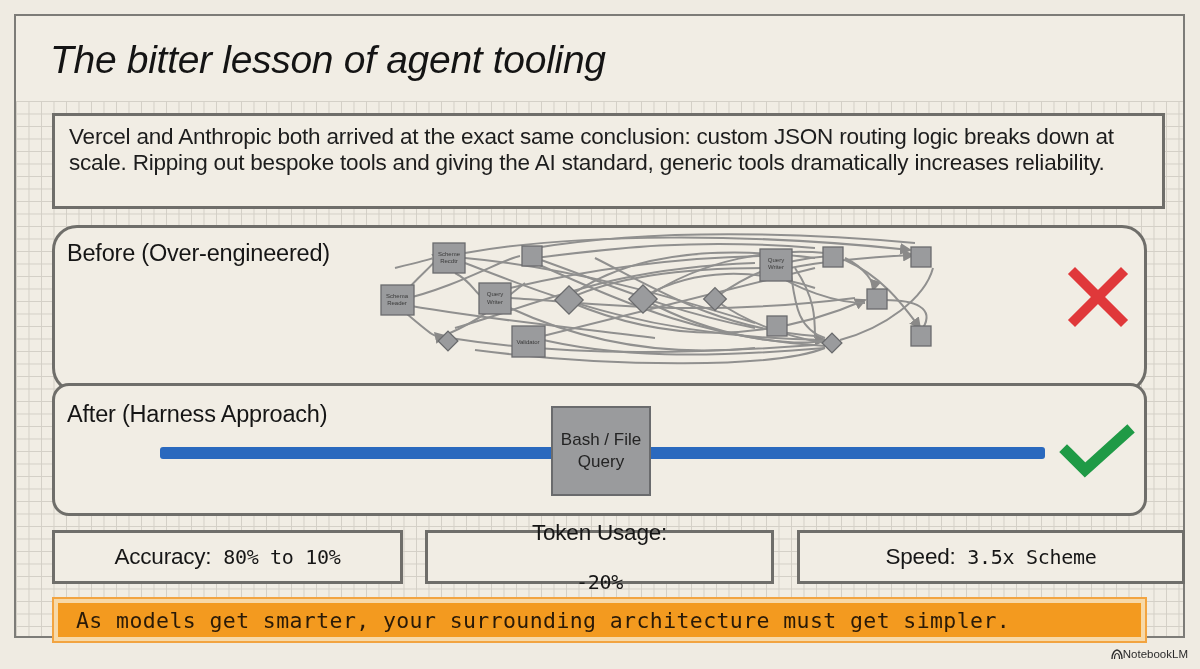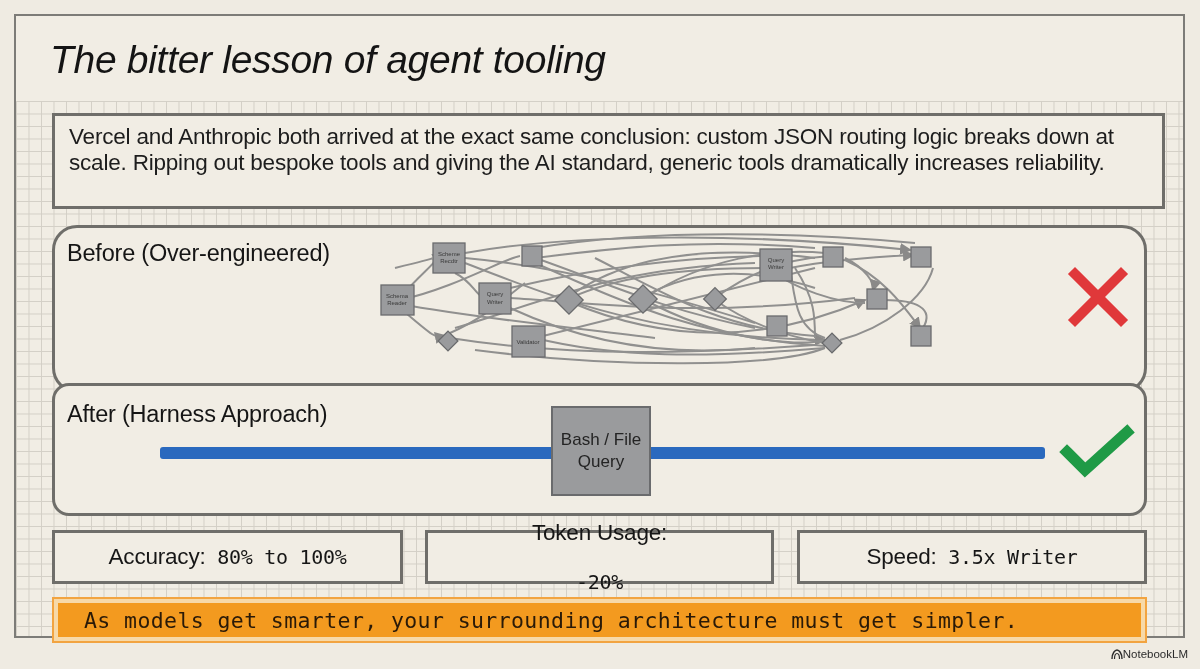--- a/index.html
+++ b/index.html
@@ -46,29 +46,29 @@
     position:absolute; left:496px; top:20px; width:100px; height:90px;
     background:#9a9b9d; border:2px solid #6a6b6d; box-sizing:border-box;
     display:flex; flex-direction:column; align-items:center; justify-content:center;
     font-size:17px; line-height:22px; color:#242424; text-align:center;
   }
   .stat { top:530px; height:54px; display:flex; align-items:center; justify-content:center;
     font-family:"DejaVu Sans Mono", monospace; font-size:20px; color:#161616; letter-spacing:-0.3px; }
   .stat .lbl { font-family:"Liberation Sans", sans-serif; font-size:22.5px; letter-spacing:-0.2px; }
   .stat1 { left:52px; width:351px;text-align:right; }
   .stat2 { left:425px; width:349px;flex-direction:column; }
-  .stat3 { left:797px; width:350px; }
+  .stat3 { left:797px; width:388px; }
   .callout {
     position:absolute; left:52px; top:597px; width:1095px; height:46px;
     border:2px solid #f2a441; box-sizing:border-box; background:#f7d9a8;
     padding:4px;
   }
   .callout-inner {
     width:100%; height:100%; background:#f39a1f; display:flex; align-items:center;
-    padding-left:26px; box-sizing:border-box;
+    padding-left:18px; box-sizing:border-box;
     font-family:"DejaVu Sans Mono", monospace; font-size:21.5px; color:#2a1a08; letter-spacing:0.4px; white-space:nowrap;
   }
   .brand {
     position:absolute; right:12px; top:648px; font-size:11.5px; color:#2c2c2c;
     display:flex; align-items:center; gap:0;
   }
 </style>
 </head>
 <body>
 
@@ -176,27 +176,27 @@
   <div class="tool-box">
     <span>Bash / File</span>
     <span>Query</span>
   </div>
   <svg class="status-icon" style="left:1004px; top:38px;" width="76" height="58" viewBox="0 0 76 58">
     <polyline points="8,28 26,46 68,8" fill="none" stroke="#1f9a46" stroke-width="11" stroke-linecap="square"></polyline>
   </svg>
 </div>
 
 <div class="box stat stat1">
-  <span class="lbl">Accuracy:</span>&nbsp;<span>80% to 100%</span>
+  <span class="lbl">Accuracy:</span>&nbsp;<span>80% to 10%</span>
 </div>
 <div class="box stat stat2">
   <span class="lbl">Token Usage:</span>&nbsp;<span>-20%</span>
 </div>
 <div class="box stat stat3">
-  <span class="lbl">Speed:</span>&nbsp;<span>3.5x Writer</span>
+  <span class="lbl">Speed:</span>&nbsp;<span>3.5x Scheme</span>
 </div>
 
 <div class="callout">
   <div class="callout-inner">As models get smarter, your surrounding architecture must get simpler.</div>
 </div>
 
 <div class="brand">
   <svg width="12" height="11" viewBox="0 0 12 11">
     <path d="M1,10 C1,4 4,1 6,1 C8,1 11,4 11,10" fill="none" stroke="#2c2c2c" stroke-width="1.4"></path>
     <path d="M3.5,10 C3.5,6 5,4.5 6,4.5 C7,4.5 8.5,6 8.5,10" fill="none" stroke="#2c2c2c" stroke-width="1.2"></path>

